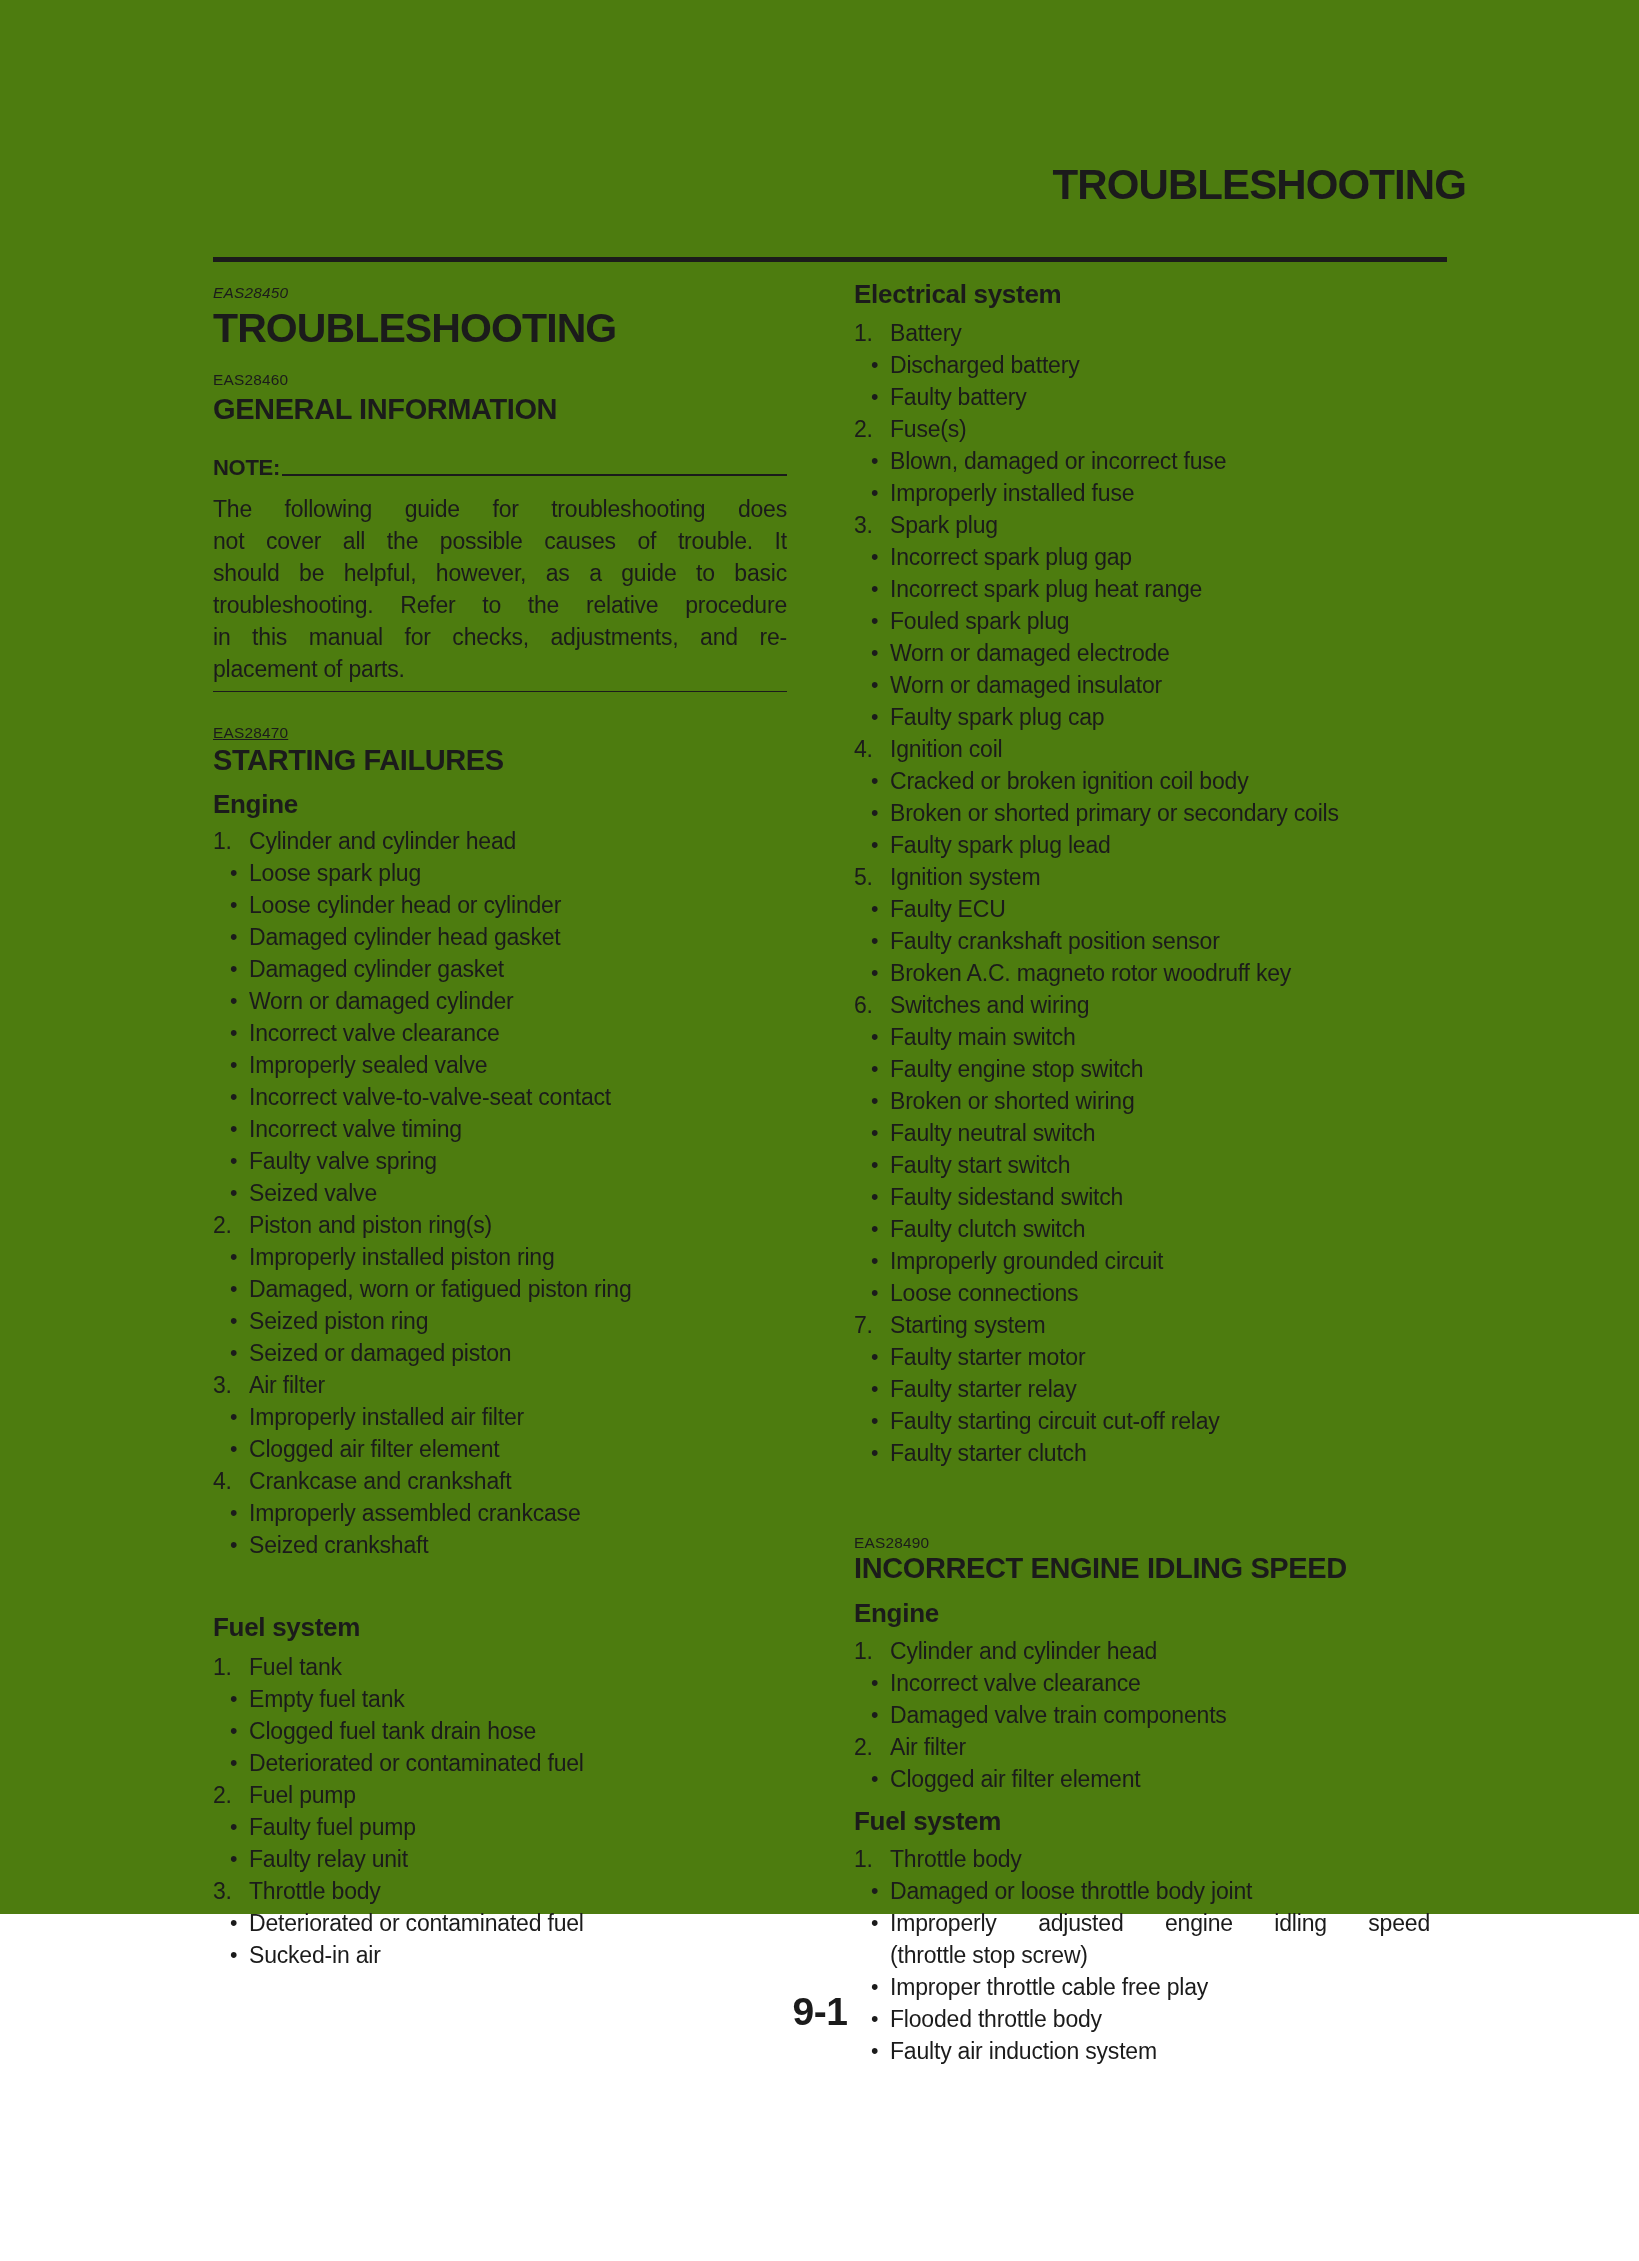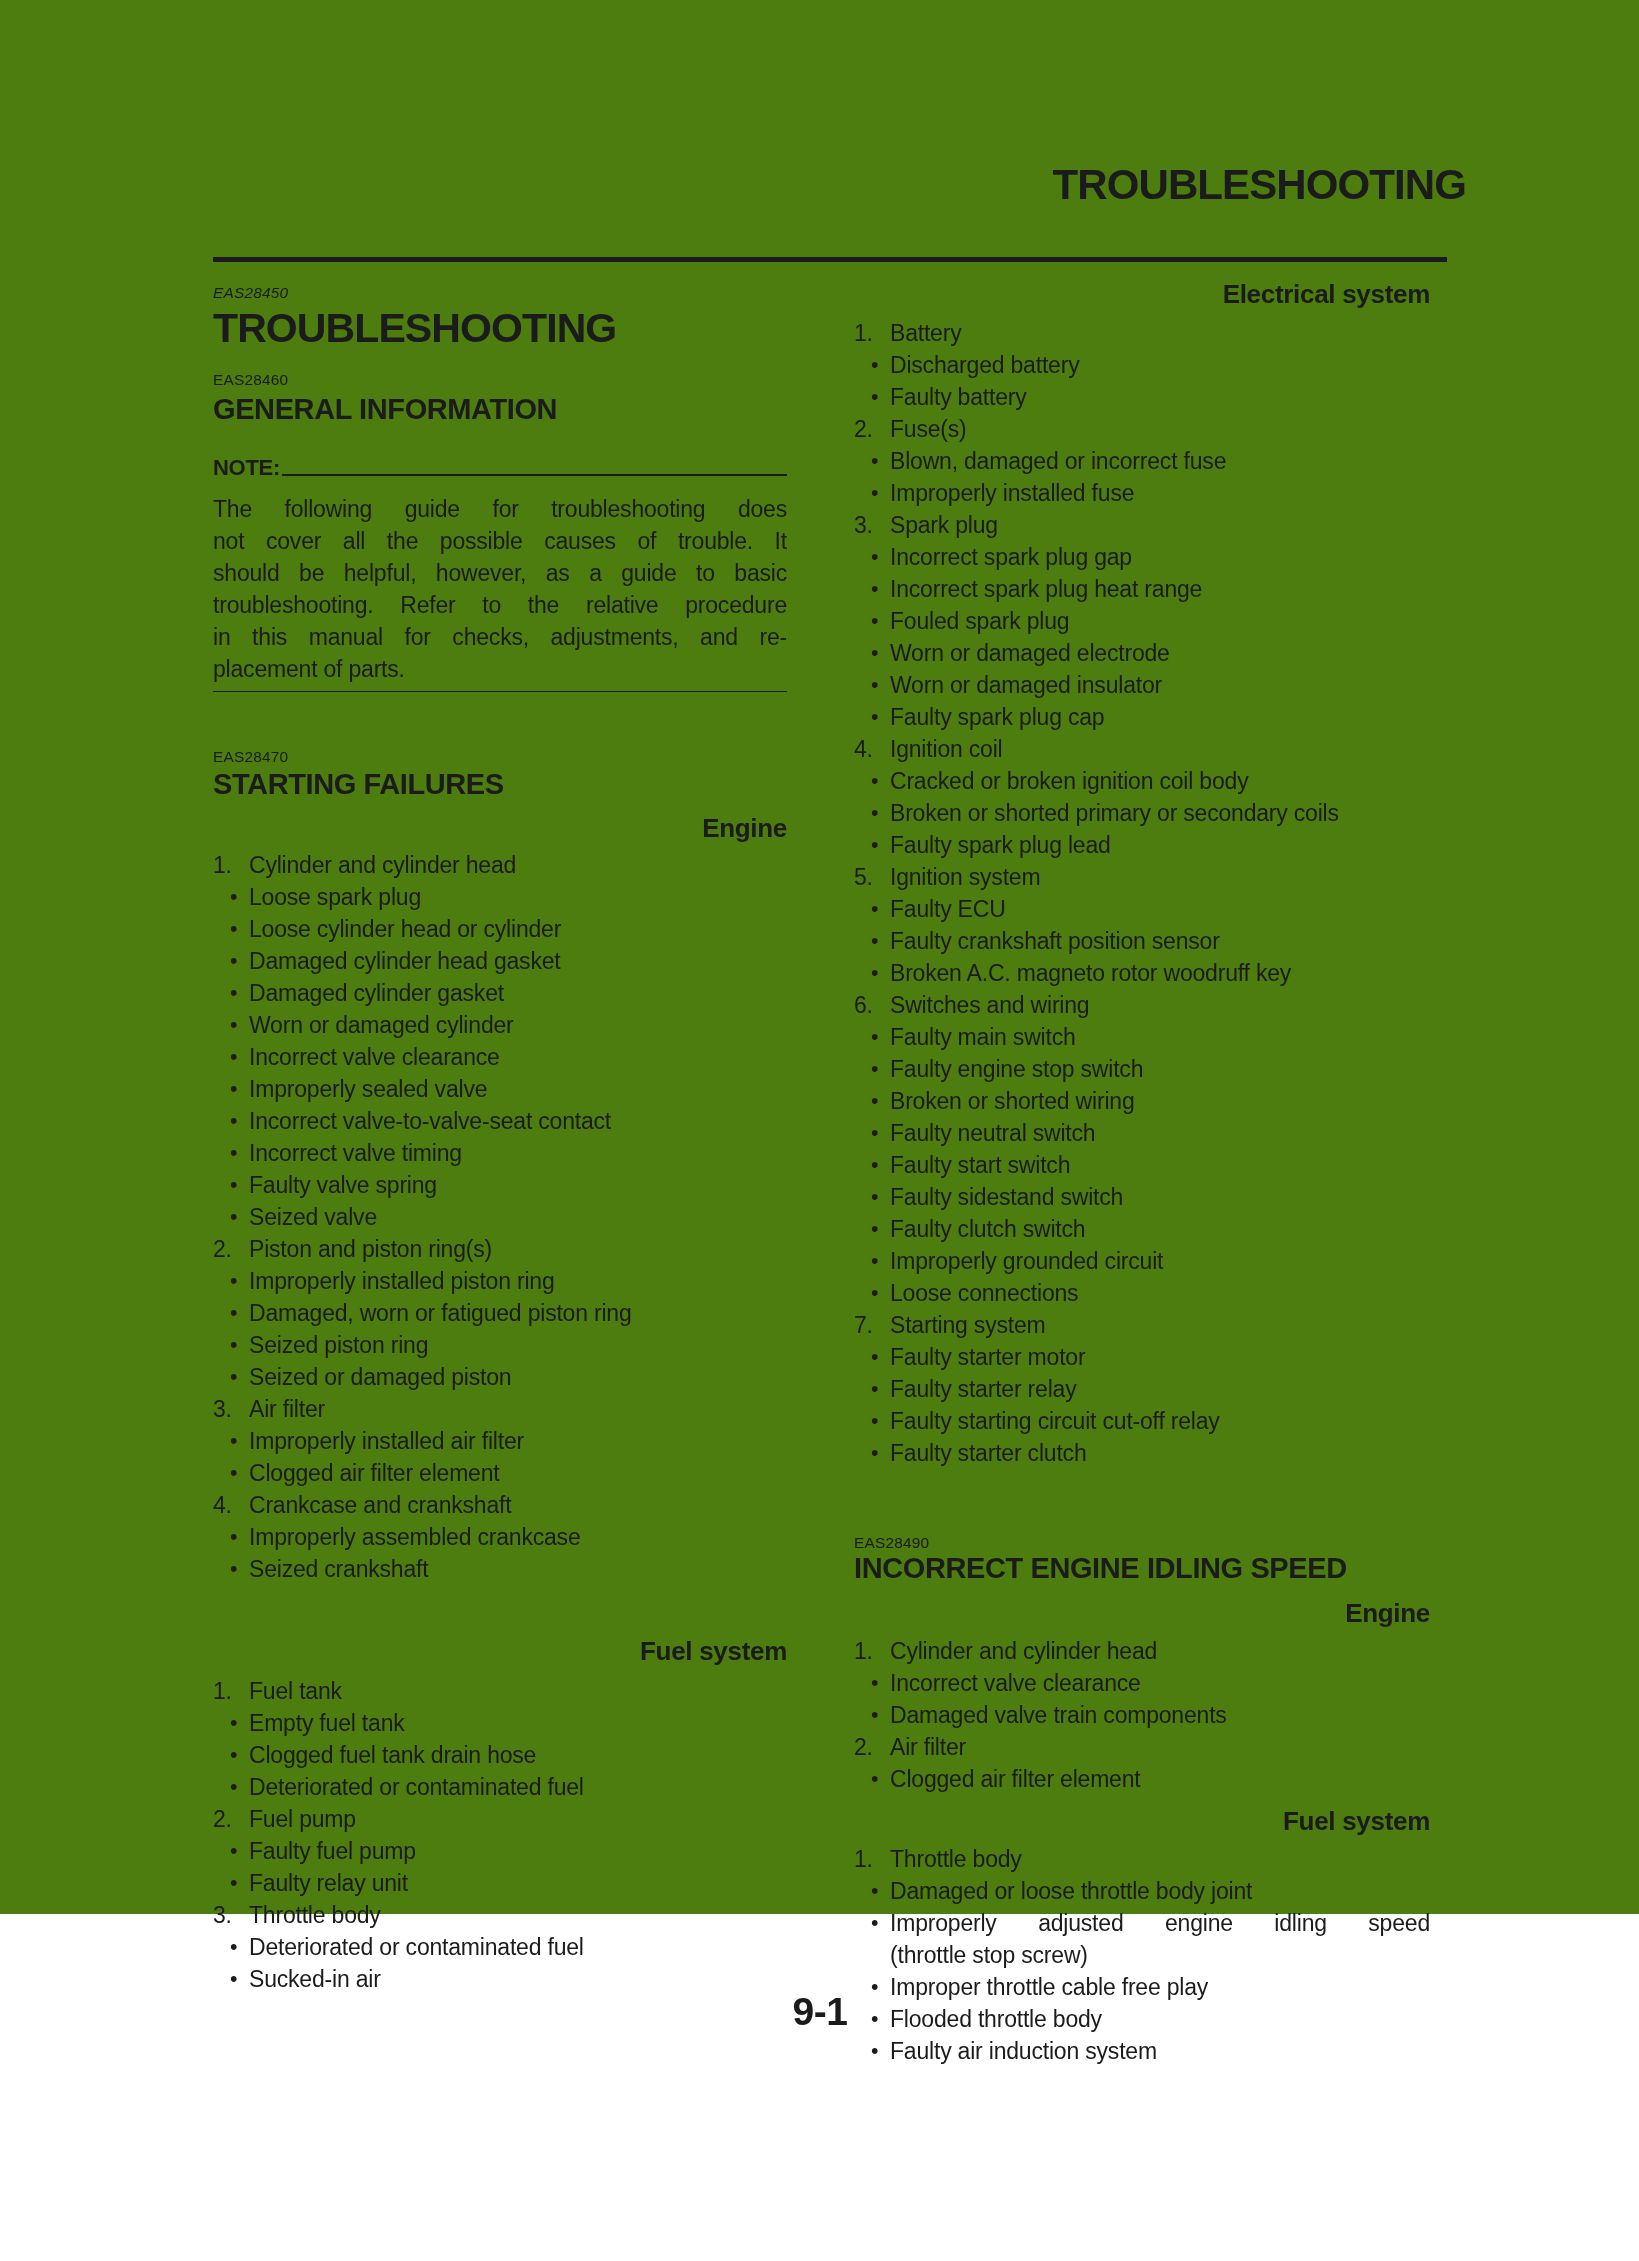--- a/index.html
+++ b/index.html
@@ -21,28 +21,28 @@
     background: #1b1b1b;
   }
 
   .col { position: absolute; top: 272px; font-size: 23px; line-height: 32px; letter-spacing: -0.2px; }
   .col.left  { left: 213px;  width: 574px; }
   .col.right { left: 854px; width: 576px; }
 
   .eas { font-size: 15.4px; line-height: 17px; letter-spacing: 0.2px; }
   .chapter-title { font-size: 41px; line-height: 41px; font-weight: 700; letter-spacing: -0.9px; }
   .h1 { font-size: 29px; line-height: 29px; font-weight: 700; letter-spacing: -0.4px; }
-  .h2 { font-size: 26px; line-height: 26px; font-weight: 700; letter-spacing: -0.3px; text-align: right; }
+  .h2 { font-size: 26px; line-height: 26px; font-weight: 700; letter-spacing: -0.3px; }
 
   .mt4  { margin-top: 3.4px; }  .mt6  { margin-top: 5.1px; }
   .mt7  { margin-top: 12px; font-style: italic; }  .mt8  { margin-top: 6.8px; }
   .mt10 { margin-top: 8.5px; } .mt12 { margin-top: 10.2px; }
   .mt16 { margin-top: 13.7px; } .mt18 { margin-top: 15.4px; }
   .mt20 { margin-top: 17px; } .mt26 { margin-top: 22px; }
-  .mt42 { margin-top: 56px; } .mt62 { margin-top: 53px; }
+  .mt42 { margin-top: 32px; text-decoration: underline; } .mt62 { margin-top: 53px; }
   .mt76 { margin-top: 65px; }
 
   .note-row { display: flex; align-items: flex-end; margin-top: 31px; }
   .note-label { font-size: 22px; line-height: 26px; font-weight: 700; letter-spacing: -0.3px; }
   .note-rule { flex: 1 1 auto; height: 0; border-bottom: 2.6px solid #1b1b1b; margin: 0 0 4.3px 1.7px; }
   .note-paragraph { margin-top: 12px; }
   .note-end-rule { border-bottom: 1.7px solid #1b1b1b; margin-top: 6.8px; }
 
   .pline { width: 100%; }
   .just { text-align: justify; text-align-last: justify; }

